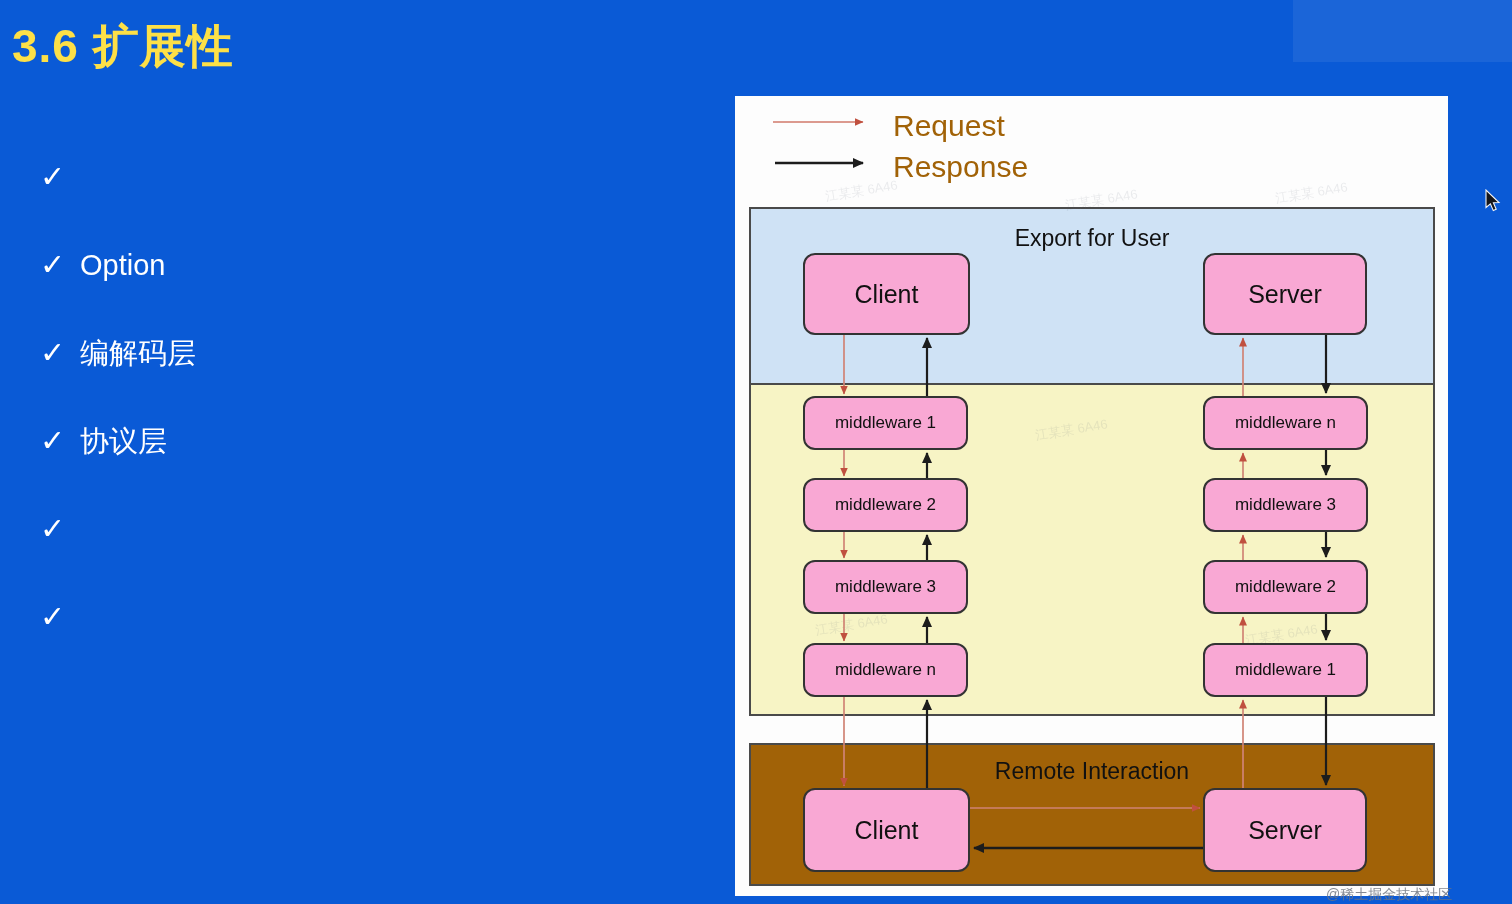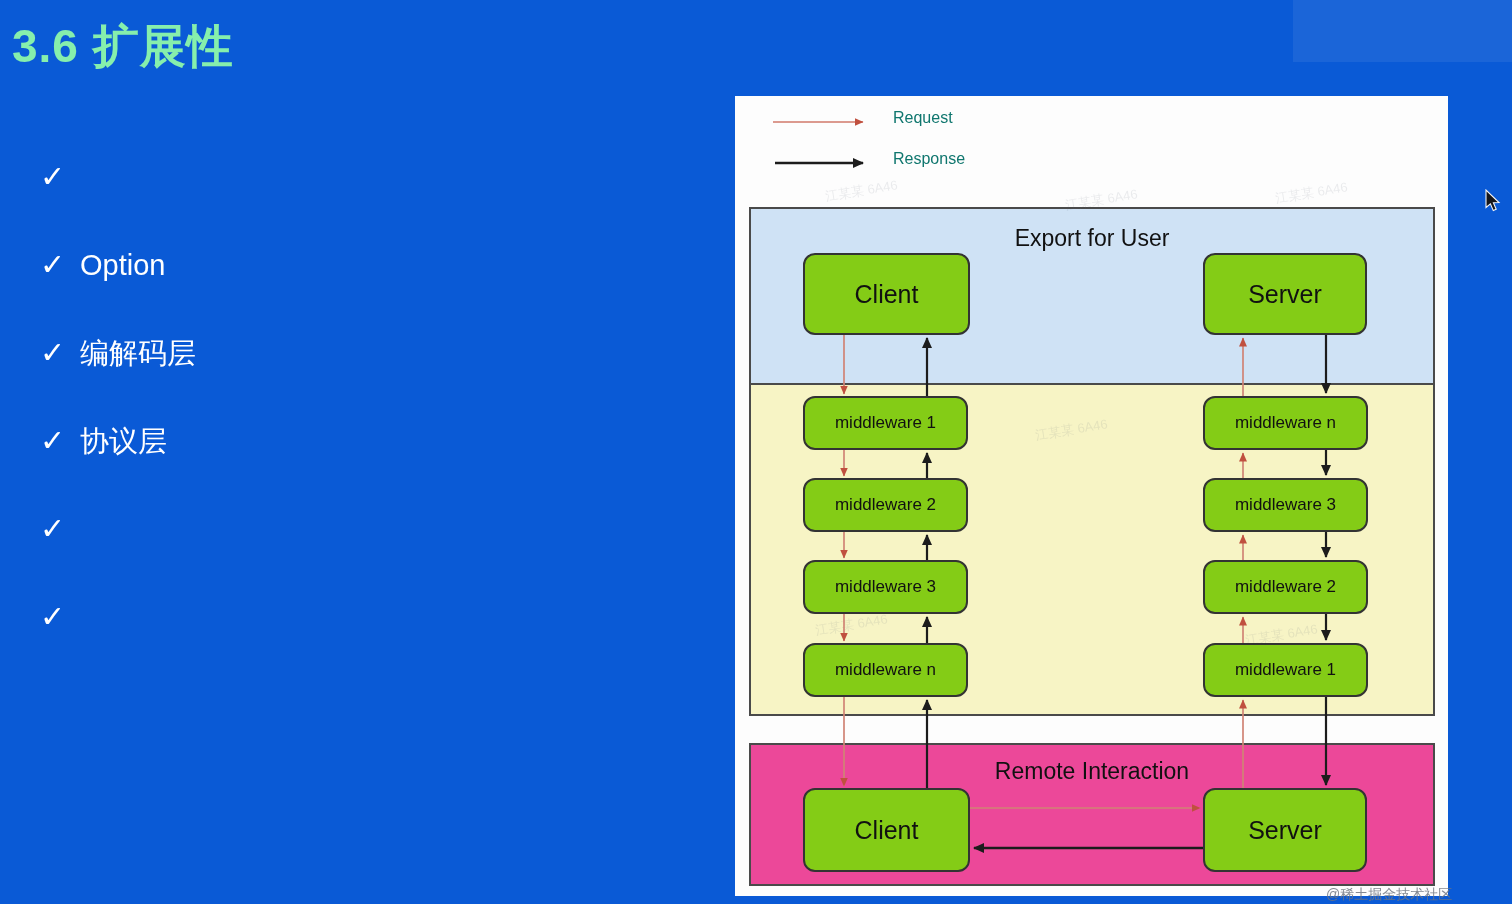--- a/index.html
+++ b/index.html
@@ -3,21 +3,21 @@
 <meta charset="utf-8">
 <style>
   html,body{margin:0;padding:0;}
   body{
     width:1512px;height:904px;position:relative;overflow:hidden;
     background:#0a5ad6;
     font-family:"Liberation Sans", sans-serif;
   }
   .slide-title{
     position:absolute;left:12px;top:16px;
-    color:#86efac;font-size:46px;font-weight:bold;letter-spacing:1px;
+    color:#fde047;font-size:46px;font-weight:bold;letter-spacing:1px;
   }
   .topright-glow{
     position:absolute;left:1293px;top:0;width:219px;height:62px;
     background:rgba(255,255,255,0.07);
   }
   ul.checklist{
     position:absolute;left:40px;top:156px;margin:0;padding:0;list-style:none;
   }
   ul.checklist li{
     height:88px;display:flex;align-items:flex-start;
@@ -28,31 +28,31 @@
   .diagram{
     position:absolute;left:735px;top:96px;width:713px;height:800px;
     background:#fdfdfd;
   }
   .panel{
     position:absolute;left:14px;width:686px;box-sizing:border-box;
     border:2px solid #4a4a4a;
   }
   .panel-export{top:111px;height:184px;background:#cfe2f5;}
   .panel-mw{top:287px;height:333px;background:#f7f4c5;}
-  .panel-remote{top:647px;height:143px;background:#ec4899;}
+  .panel-remote{top:647px;height:143px;background:#a16207;}
   .panel-title{
     position:absolute;left:0;width:100%;text-align:center;
     color:#111;font-size:23px;
   }
   .legend-label{
-    position:absolute;color:#0f766e;font-size:16px;
+    position:absolute;color:#a16207;font-size:30px;
   }
   .node{
     position:absolute;box-sizing:border-box;
-    background:#84cc16;border:2px solid #333;border-radius:12px;
+    background:#f9a8d4;border:2px solid #333;border-radius:12px;
     display:flex;align-items:center;justify-content:center;
     color:#111;
   }
   .node.big{font-size:25px;}
   .node.mw{font-size:17px;text-align:center;}
   svg.wires{position:absolute;left:0;top:0;pointer-events:none;}
   .faint{
     position:absolute;color:rgba(95,105,125,0.12);font-size:13px;
     transform:rotate(-9deg);white-space:nowrap;
   }

